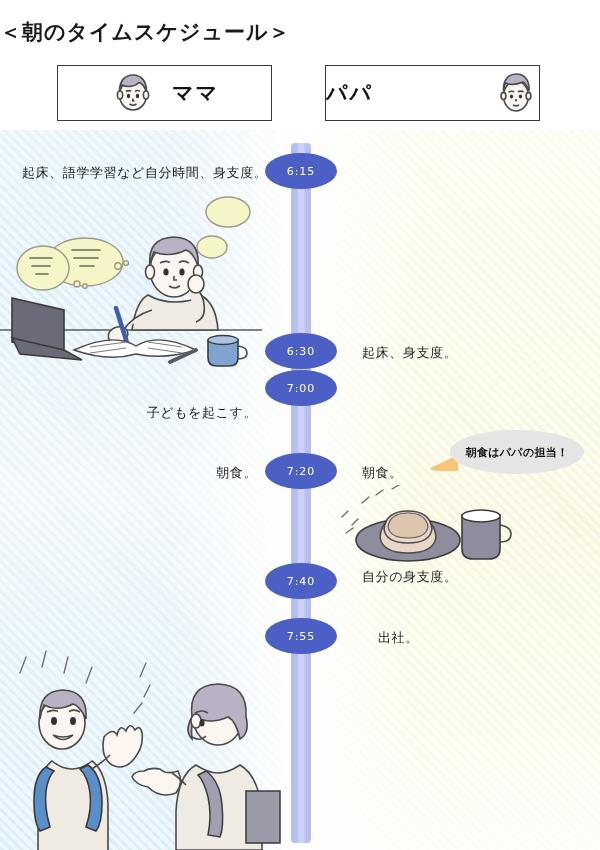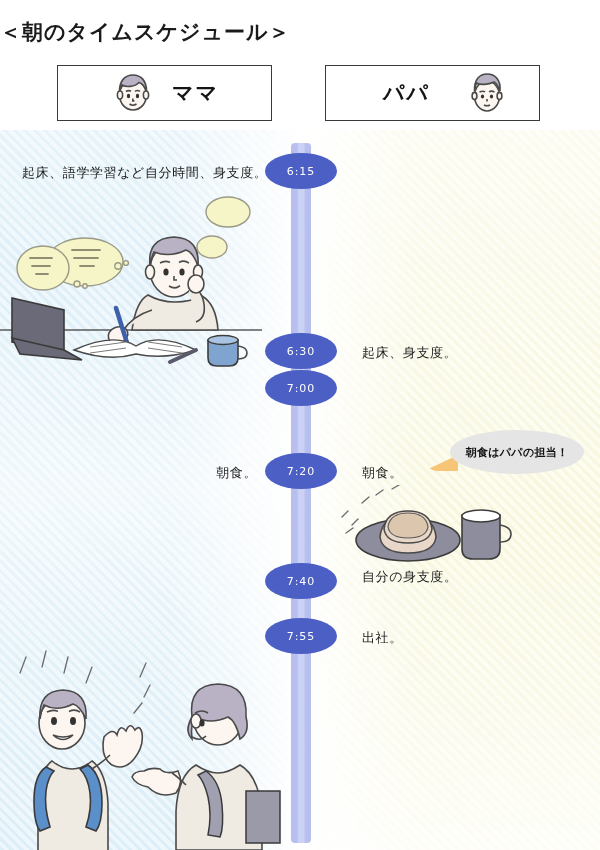--- a/index.html
+++ b/index.html
@@ -79,21 +79,21 @@
   
   .name-box {
     position: absolute;
     border: 1.6px solid #3a3a3a;
     background: #ffffff;
     display: flex;
     align-items: center;
     height: 56px;
   }
   .name-box.mama { left: 57px;  top: 65px; width: 215px; justify-content: center; }
-  .name-box.papa { left: 325px; top: 65px; width: 215px; justify-content: center; padding-left: 28px; }
+  .name-box.papa { left: 325px; top: 65px; width: 215px; justify-content: space-between; }
 
   .name-label {
     font-size: 21px;
     font-weight: bold;
     letter-spacing: 2px;
     color: #141414;
   }
   .name-box.mama .name-label { margin-left: 16px; }
   .name-box.papa .name-label { margin-right: 34px; }
 
@@ -358,23 +358,24 @@
   </div>
 
   <div class="time-badge" style="top:153px;">6:15</div>
   <div class="time-badge" style="top:333px;">6:30</div>
   <div class="time-badge" style="top:370px;text-align:center;">7:00</div>
   <div class="time-badge" style="top:453px;">7:20</div>
   <div class="time-badge" style="top:563px;">7:40</div>
   <div class="time-badge" style="top:618px;">7:55</div>
 
   <div class="caption left" style="left:22px; top:165px; width:235px;">起床、語学学習など自分時間、身支度。</div>
+  <div class="caption left" style="left:22px; top:405px; width:235px;">子どもを起こす。</div>
   <div class="caption left" style="left:22px; top:465px; width:235px;">朝食。</div>
 
   <div class="caption right" style="left:362px; top:345px; width:220px;">起床、身支度。</div>
   <div class="caption right" style="left:362px; top:465px; width:220px;">朝食。</div>
   <div class="caption right" style="left:362px; top:569px; width:220px;">自分の身支度。</div>
-  <div class="caption right" style="left:362px; top:630px; width:220px;">出社。</div>
+  <div class="caption right" style="left:378px; top:630px; width:220px;">出社。</div>
 
   <div class="bubble-tail"></div>
   <div class="bubble">朝食はパパの担当！</div>
 
 </div>
 
 </body></html>

